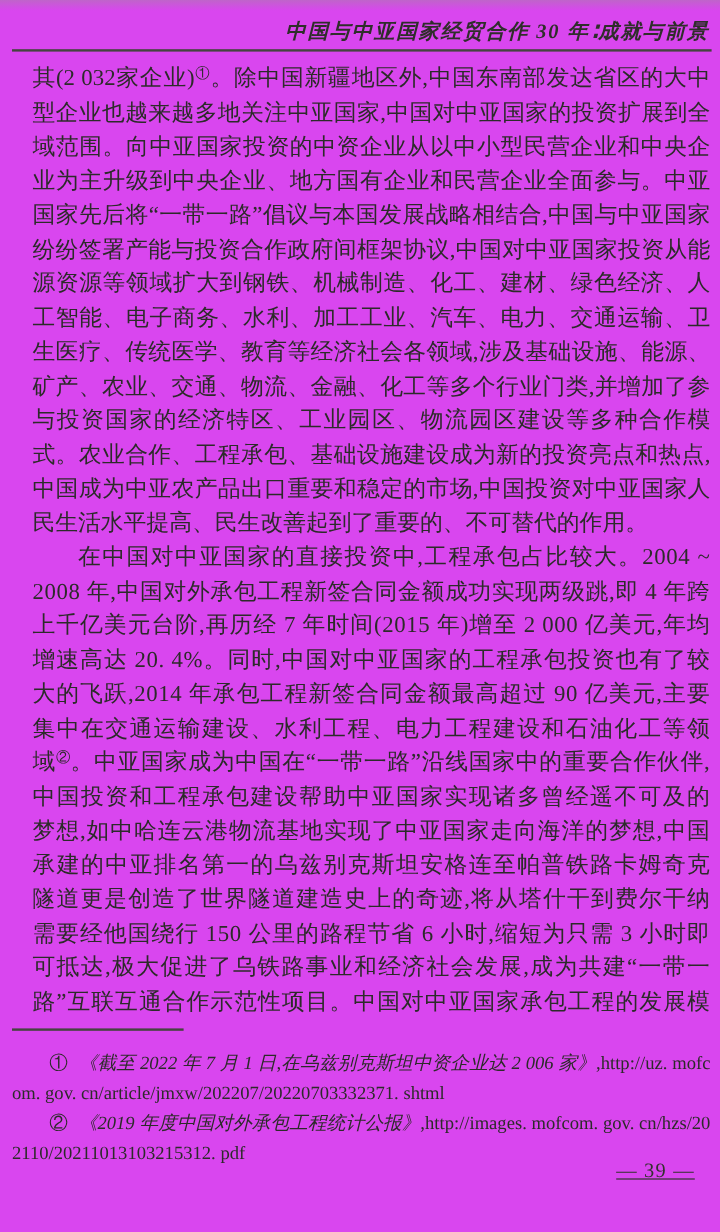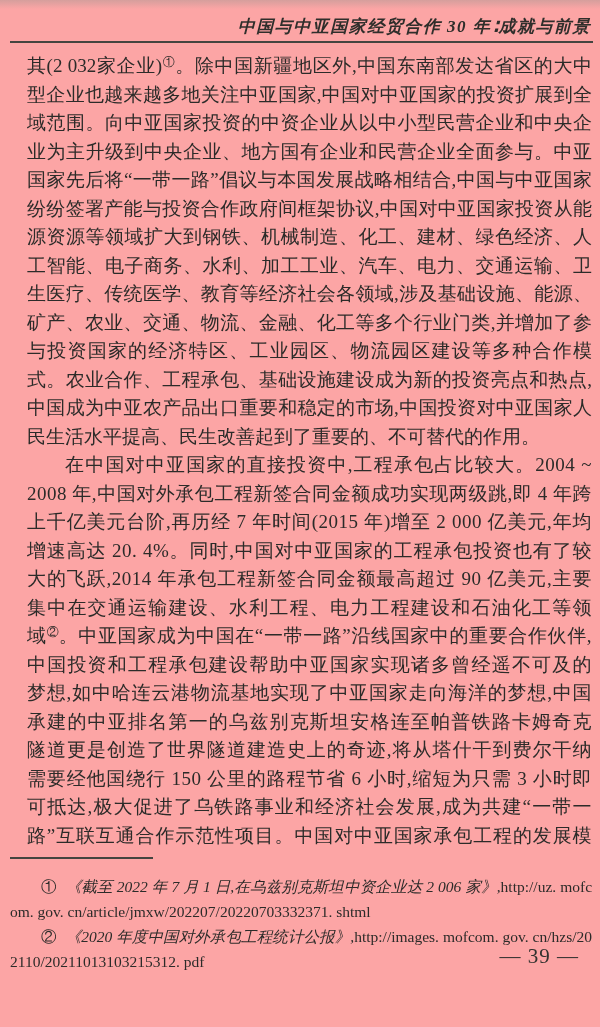--- a/index.html
+++ b/index.html
@@ -4,21 +4,21 @@
 <style>
   html, body { margin: 0; padding: 0; }
   body {
     width: 600px; height: 1027px;
     font-family: "Liberation Serif", "DejaVu Serif", serif;
     background: #e4e3e0;
   }
   .page {
     position: relative;
     width: 600px; height: 1027px;
-    background: #fca5a5;
+    background: #d946ef;
     overflow: hidden;
     color: #2c2b29;
   }
   
   .page::before {
     content: "";
     position: absolute; top: 0; left: 0; right: 0; height: 9px;
     background: linear-gradient(180deg, rgba(150,148,142,0.38), rgba(150,148,142,0));
     pointer-events: none;
   }
@@ -74,25 +74,26 @@
   }
   .footnote {
     margin: 0;
     text-indent: 2em;
     font-style: italic;            
   }
   .fn-marker { font-style: normal; margin-right: 9px; }
   .fn-url { font-style: normal; word-break: break-all; }
   .page-number {
     position: absolute;
-    top: 944px; right: 21px;
-    font-size: 21px;
+    top: 966px; right: 21px;
+    font-size: 17px;
     letter-spacing: 1px;
     color: #33322f;
     white-space: nowrap;
+    text-decoration: underline;
   }
 </style>
 </head>
 <body>
 
 <div class="page">
 
   <div class="page-header">
     <span>中国与中亚国家经贸合作 30 年∶成就与前景</span>
   </div>
@@ -100,18 +101,18 @@
   <hr class="header-rule">
 
   <div class="article-body">
     <p class="para-first"><span>其(2 032家企业)</span><sup class="fn-ref">①</sup><span>。除中国新疆地区外,中国东南部发达省区的大中型企业也越来越多地关注中亚国家,中国对中亚国家的投资扩展到全域范围。向中亚国家投资的中资企业从以中小型民营企业和中央企业为主升级到中央企业、地方国有企业和民营企业全面参与。中亚国家先后将“一带一路”倡议与本国发展战略相结合,中国与中亚国家纷纷签署产能与投资合作政府间框架协议,中国对中亚国家投资从能源资源等领域扩大到钢铁、机械制造、化工、建材、绿色经济、人工智能、电子商务、水利、加工工业、汽车、电力、交通运输、卫生医疗、传统医学、教育等经济社会各领域,涉及基础设施、能源、矿产、农业、交通、物流、金融、化工等多个行业门类,并增加了参与投资国家的经济特区、工业园区、物流园区建设等多种合作模式。农业合作、工程承包、基础设施建设成为新的投资亮点和热点,中国成为中亚农产品出口重要和稳定的市场,中国投资对中亚国家人民生活水平提高、民生改善起到了重要的、不可替代的作用。</span></p>
     <p class="para-indent"><span>在中国对中亚国家的直接投资中,工程承包占比较大。2004 ~ 2008 年,中国对外承包工程新签合同金额成功实现两级跳,即 4 年跨上千亿美元台阶,再历经 7 年时间(2015 年)增至 2 000 亿美元,年均增速高达 20. 4%。同时,中国对中亚国家的工程承包投资也有了较大的飞跃,2014 年承包工程新签合同金额最高超过 90 亿美元,主要集中在交通运输建设、水利工程、电力工程建设和石油化工等领域</span><sup class="fn-ref">②</sup><span>。中亚国家成为中国在“一带一路”沿线国家中的重要合作伙伴,中国投资和工程承包建设帮助中亚国家实现诸多曾经遥不可及的梦想,如中哈连云港物流基地实现了中亚国家走向海洋的梦想,中国承建的中亚排名第一的乌兹别克斯坦安格连至帕普铁路卡姆奇克隧道更是创造了世界隧道建造史上的奇迹,将从塔什干到费尔干纳需要经他国绕行 150 公里的路程节省 6 小时,缩短为只需 3 小时即可抵达,极大促进了乌铁路事业和经济社会发展,成为共建“一带一路”互联互通合作示范性项目。中国对中亚国家承包工程的发展模式也与时俱进,借鉴更多发达国家的经验,从劳务先行、技术管理跟进到逐渐尝试咨询先行、资本引领,并将技术合作、官方发展援助贷款</span></p>
   </div>
 
   <div class="footnote-section">
     <hr class="footnote-separator">
     <p class="footnote"><span class="fn-marker">①</span><span class="fn-cn">《截至 2022 年 7 月 1 日,在乌兹别克斯坦中资企业达 2 006 家》,</span><span class="fn-url">http://uz. mofcom. gov. cn/article/jmxw/202207/20220703332371. shtml</span></p>
-    <p class="footnote"><span class="fn-marker">②</span><span class="fn-cn">《2020 年度中国对外承包工程统计公报》,</span><span class="fn-url">http://images. mofcom. gov. cn/hzs/202110/20211013103215312. pdf</span></p>
+    <p class="footnote"><span class="fn-marker">②</span><span class="fn-cn">《2019 年度中国对外承包工程统计公报》,</span><span class="fn-url">http://images. mofcom. gov. cn/hzs/202110/20211013103215312. pdf</span></p>
   </div>
 
   <div class="page-number">— 39 —</div>
 
 </div>
 
 </body></html>

